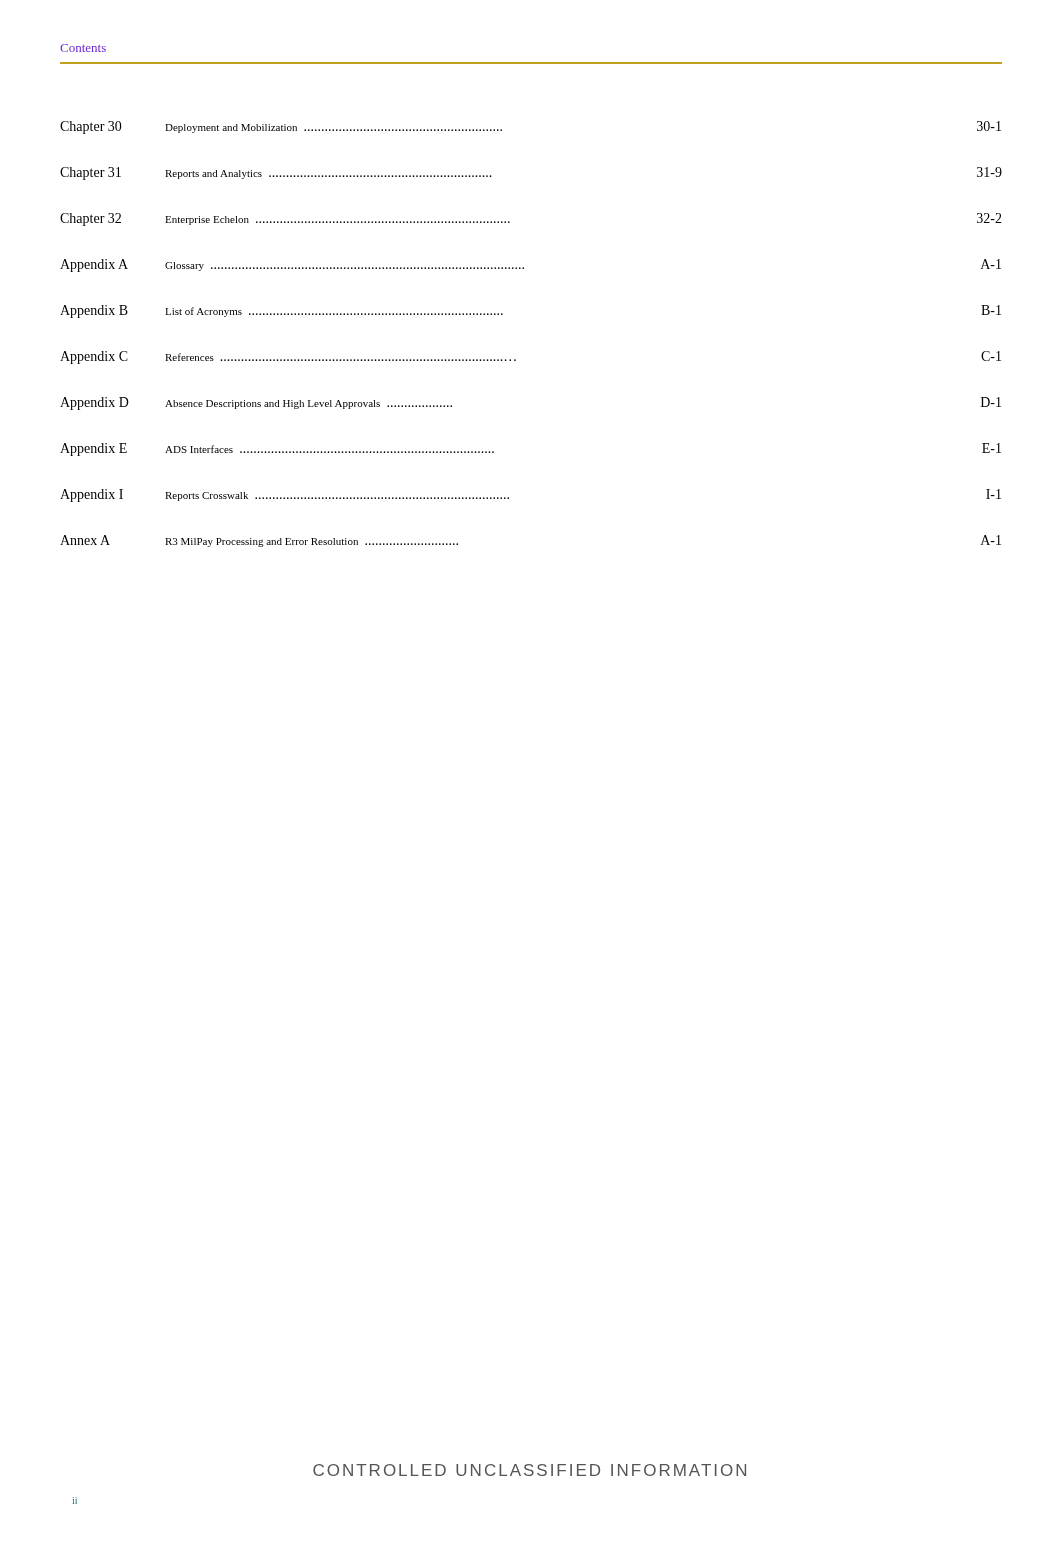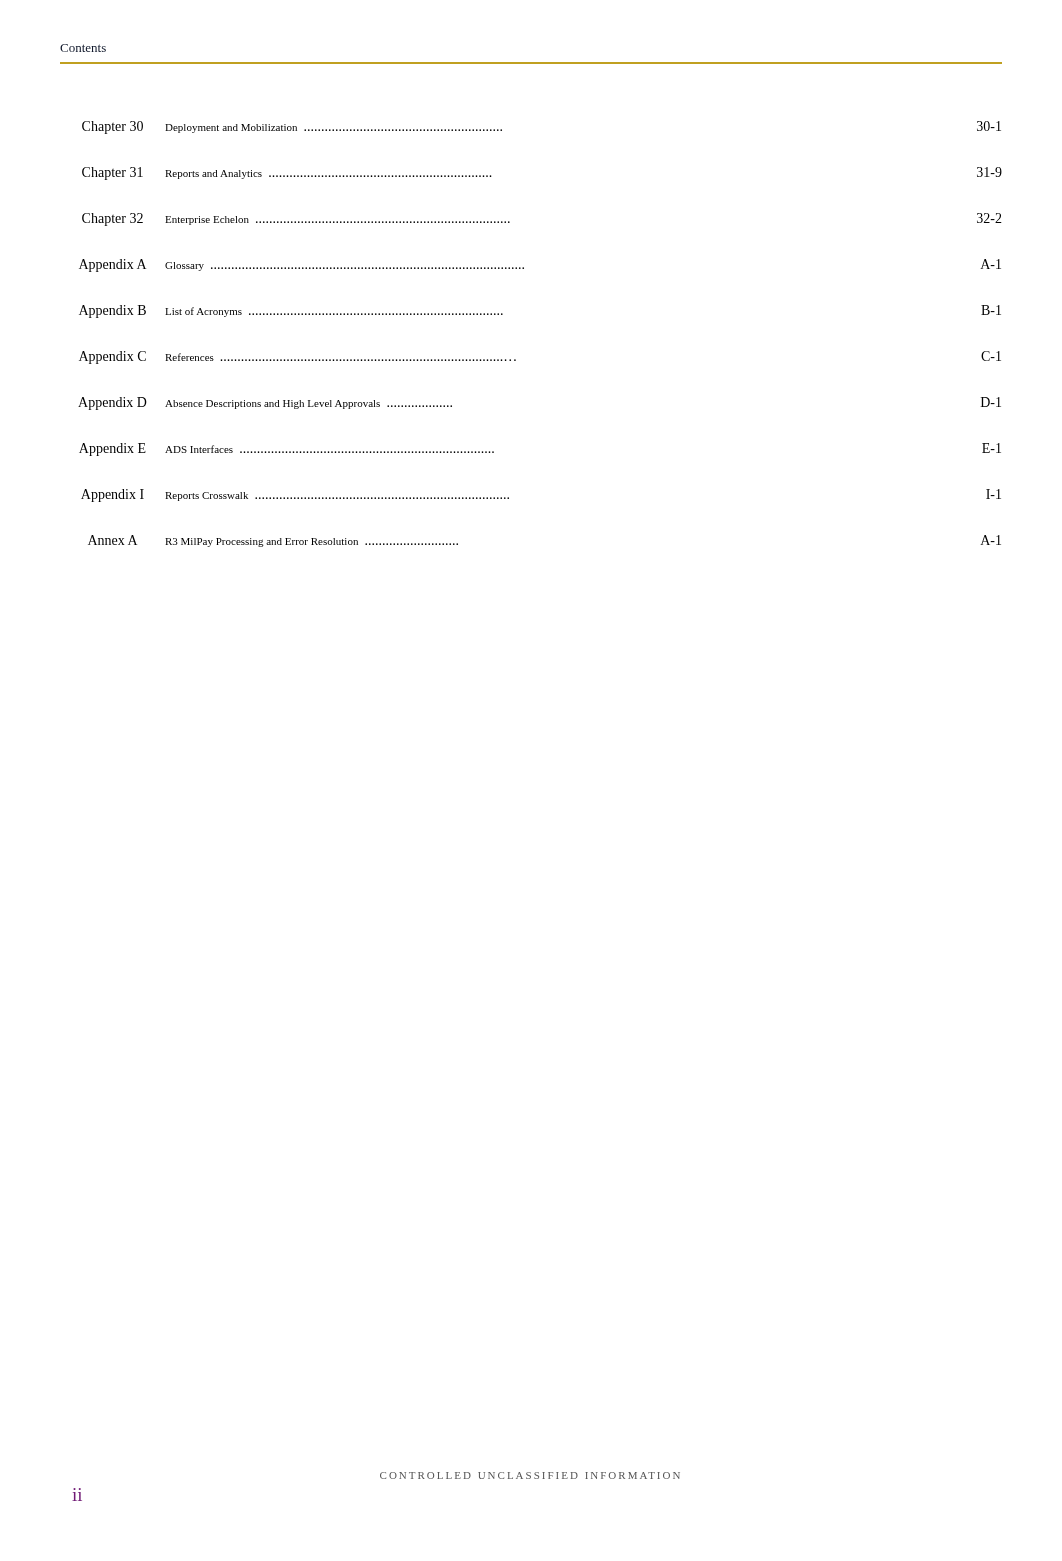--- a/index.html
+++ b/index.html
@@ -24,65 +24,64 @@
       padding: 40px 60px 60px 60px;
       position: relative;
     }
 
     .header-section {
       margin-bottom: 8px;
     }
 
     .header-title {
       font-size: 13px;
-      color: #0f172a;
+      color: #6d28d9;
       margin-bottom: 6px;
     }
 
     .header-rule {
       width: 100%;
       height: 2px;
       background: linear-gradient(to right, #c0a020, #c0a020);
       margin-bottom: 30px;
     }
 
     .footer-text {
       position: absolute;
       bottom: 80px;
       left: 0;
       right: 0;
       text-align: center;
-      font-size: 11px;
+      font-size: 17px;
       letter-spacing: 2px;
       color: #555555;
-      font-family: Liberation Serif, serif;
+      font-family: Liberation Sans, sans-serif;
     }
 
     .page-number {
       position: absolute;
       bottom: 55px;
       left: 72px;
-      font-size: 19px;
-      color: #701a75;
+      font-size: 10px;
+      color: #0f766e;
     }
 
     .toc-section {
       margin-top: 10px;
     }
 
     .entry-row {
       display: flex;
       align-items: baseline;
       padding: 5px 0;
     }
 
     .entry-label {
       min-width: 105px;
       font-size: 14px;
-      text-align: center;
     }
 
     .entry-title {
       font-size: 11px;
       margin-right: 6px;
       white-space: nowrap;
     }
 
     .entry-dots {
       flex: 1;

